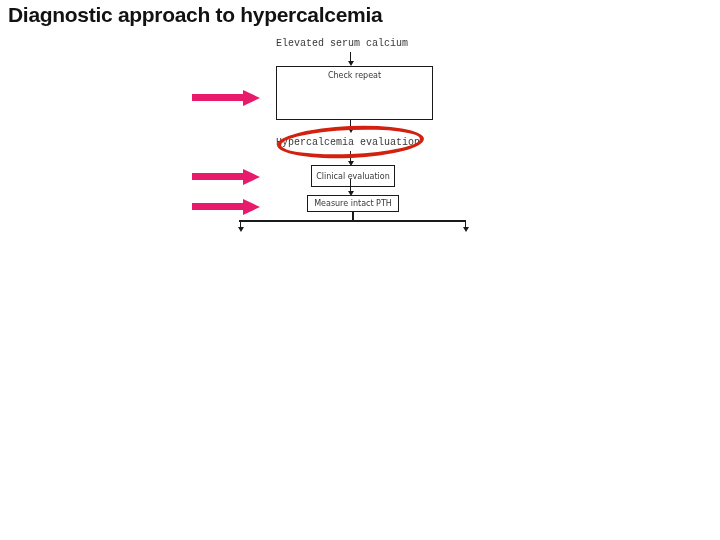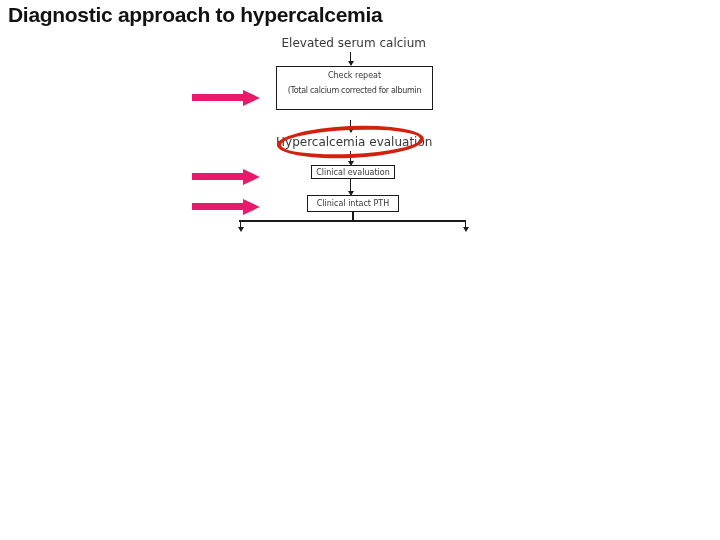--- a/index.html
+++ b/index.html
@@ -18,24 +18,25 @@
     font-family: "Liberation Sans", sans-serif;
     font-weight: bold;
     font-size: 21px;
     letter-spacing: -0.3px;
     color: var(--title-text, #121212);
     white-space: nowrap;
   }
 
   .fc-label {
     position: absolute;
-    font-size: 12px; line-height: 11px;
+    font-size: 10px; line-height: 11px;
     color: var(--flow-text, #383838);
-    text-align: right;
+    text-align: left;
     white-space: nowrap;
+    font-family: Liberation Mono, monospace;
   }
   .fc-box {
     position: absolute;
     border: 1px solid var(--flow-line, #1a1a1a);
     background: #ffffff;
     box-sizing: border-box;
     font-size: 8px;
     color: var(--flow-text, #383838);
     text-align: center;
     white-space: nowrap;
@@ -94,49 +95,48 @@
 
   <div>
 
     <div class="fc-label" style="left:276px; top:38px; width:150px;">Elevated serum calcium</div>
 
     <div class="varrow" style="left:346px; top:52px; height:14px;">
       <div class="stem"></div>
         <div class="tip"></div>
     </div>
 
-    <div class="fc-box" style="left:276px; top:66px; width:157px; height:44px;">
+    <div class="fc-box" style="left:276px; top:66px; width:157px; height:54px;">
       <div class="bl l1">Check repeat</div>
-      <div class="bl l2">(Total calcium corrected for albumin</div>
     </div>
 
     <div class="varrow z1" style="left:346px; top:120px; height:13px;">
       <div class="stem"></div>
         <div class="tip"></div>
     </div>
 
     <div class="ellipse" style="left:277px; top:126px; width:147px; height:32px;"></div>
     <div class="fc-label z2" style="left:276px; top:137px; width:150px;">Hypercalcemia evaluation</div>
 
     <div class="varrow z1" style="left:346px; top:151px; height:15px;">
       <div class="stem"></div>
         <div class="tip"></div>
     </div>
 
-    <div class="fc-box small" style="left:311px; top:165px; width:84px; height:14px;">
+    <div class="fc-box small" style="left:311px; top:165px; width:84px; height:22px;">
       <span>Clinical evaluation</span>
     </div>
 
     <div class="varrow" style="left:346px; top:179px; height:17px;">
       <div class="stem"></div>
         <div class="tip"></div>
     </div>
 
     <div class="fc-box small" style="left:307px; top:195px; width:92px; height:17px;">
-      <span>Clinical intact PTH</span>
+      <span>Measure intact PTH</span>
     </div>
 
     <div class="vline" style="left:352px; top:212px; height:9px;"></div>
     <div class="hline" style="left:239px; top:220px; width:227px;"></div>
     <div class="varrow" style="left:236px; top:221px; height:11px;">
       <div class="stem"></div>
         <div class="tip"></div>
     </div>
     <div class="varrow" style="left:461px; top:221px; height:11px;">
       <div class="stem"></div>

